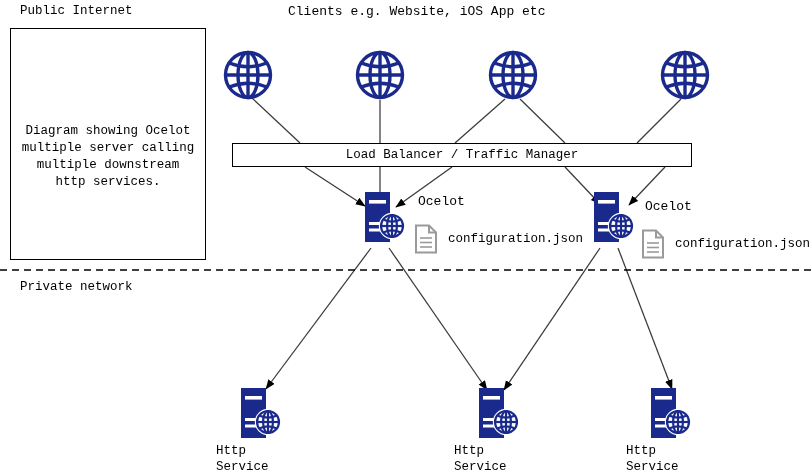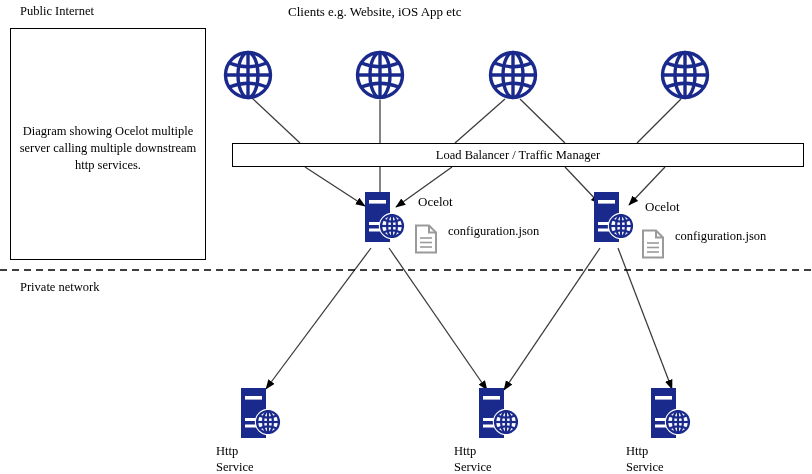--- a/index.html
+++ b/index.html
@@ -5,21 +5,21 @@
   html, body {
     margin: 0;
     padding: 0;
     background: #ffffff;
   }
   #canvas {
     position: relative;
     width: 812px;
     height: 474px;
     background: #ffffff;
-    font-family: Liberation Serif, serif;
+    font-family: Liberation Mono, monospace;
     overflow: hidden;
   }
   #wires {
     position: absolute;
     left: 0;
     top: 0;
     width: 812px;
     height: 474px;
   }
   .lbl {
@@ -61,20 +61,21 @@
   .node-caption {
     position: absolute;
     font-size: 12.5px;
     color: #000000;
     line-height: 1.25;
     white-space: pre-line;
   }
   .doc-row {
     position: absolute;
     display: flex;
+    align-items: center;
     gap: 10px;
   }
   .doc-name {
     font-size: 12.5px;
     color: #000000;
     white-space: nowrap;
   }
 </style>
 </head>
 <body>
@@ -171,21 +172,21 @@
         <circle cx="25" cy="25" r="22.5"></circle>
         <ellipse cx="25" cy="25" rx="10" ry="22.5"></ellipse>
         <line x1="25" y1="2.5" x2="25" y2="47.5"></line>
         <line x1="2.5" y1="25" x2="47.5" y2="25"></line>
         <path d="M6.3 13 Q25 20.5 43.7 13"></path>
         <path d="M6.3 37 Q25 29.5 43.7 37"></path>
       </g>
     </svg>
   </div>
 
-  <div class="lb-box" style="left:232px; top:143px; width:572px; height:24px;">
+  <div class="lb-box" style="left:232px; top:143px; width:460px; height:24px;">
     <span>Load Balancer / Traffic Manager</span>
   </div>
 
   <div class="node" style="left:362px; top:190px;">
     <svg width="46" height="58" viewBox="0 0 46 58">
       <rect x="3" y="2" width="25" height="50" fill="#1a2a8c"></rect>
       <rect x="7" y="10" width="17" height="3.6" fill="#ffffff"></rect>
       <rect x="7" y="32" width="14" height="3" fill="#ffffff"></rect>
       <rect x="7" y="38.5" width="14" height="3" fill="#ffffff"></rect>
       <circle cx="30" cy="36" r="13.2" fill="#ffffff"></circle>

